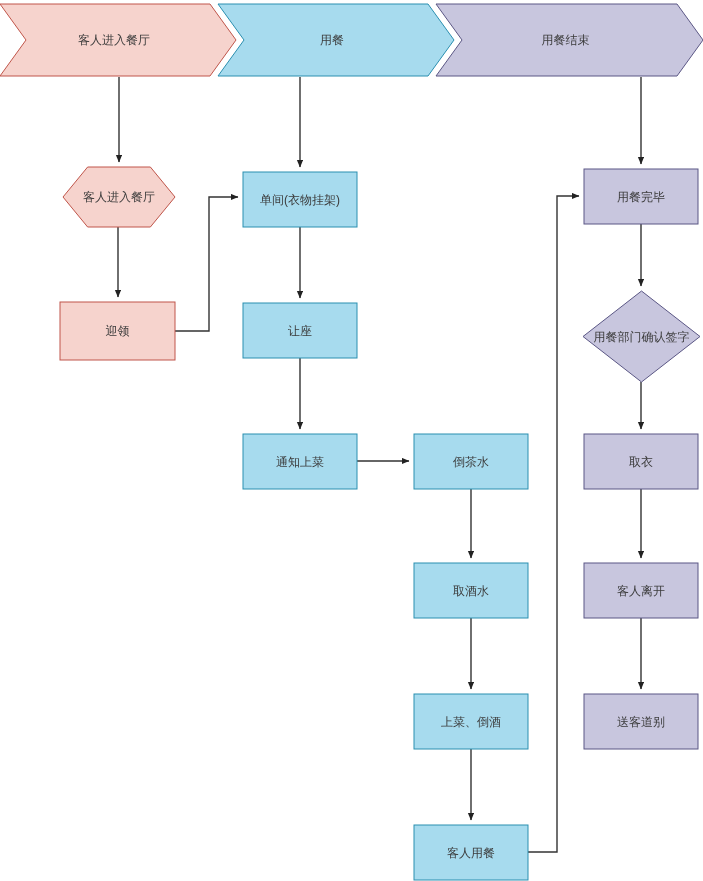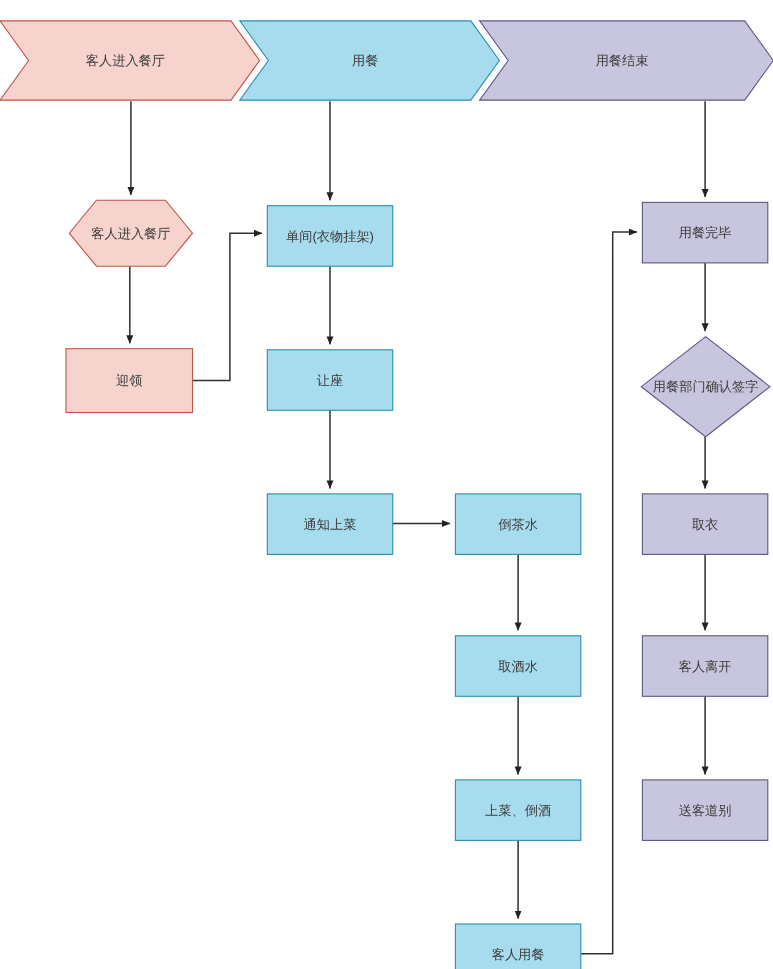--- a/index.html
+++ b/index.html
@@ -10,21 +10,20 @@
   body {
     width: 703px;
     height: 881px;
     font-family: "Liberation Sans", "DejaVu Sans", sans-serif;
     overflow: hidden;
   }
   #flow-root {
     position: relative;
     width: 703px;
     height: 644px;
-    margin-top: 15px;
   }
   svg#flow-canvas {
     display: block;
     width: 703px;
     height: 881px;
   }
   .node-label {
     font-family: "Liberation Sans", "DejaVu Sans", sans-serif;
     font-size: 12px;
     fill: #3b3b3b;

